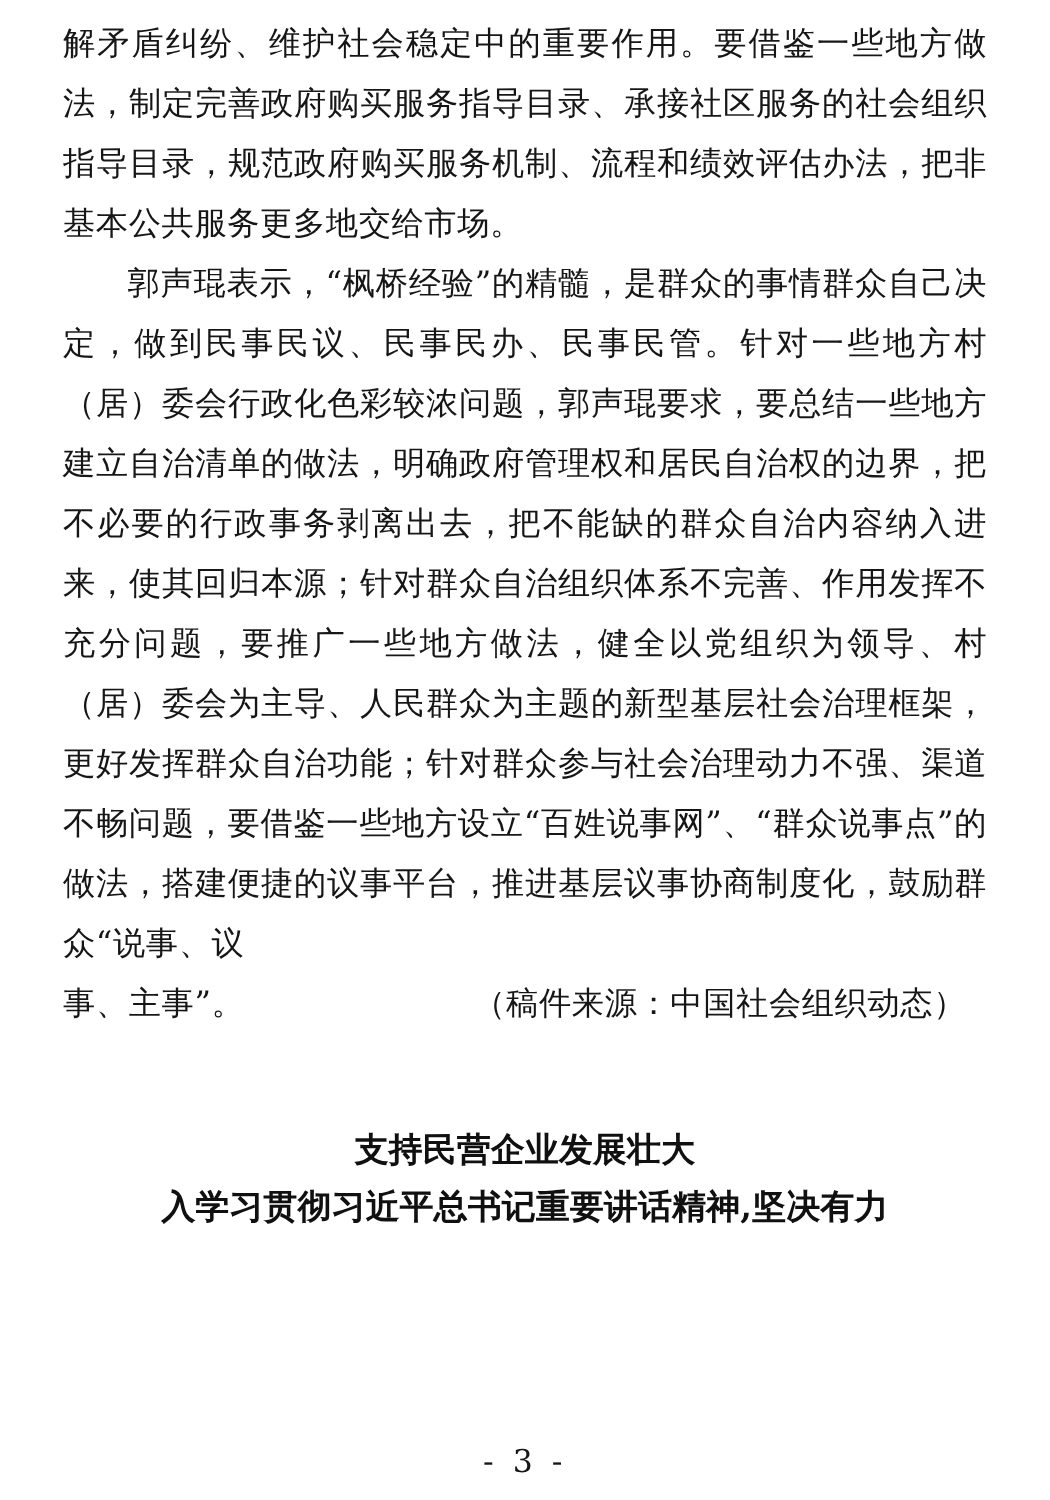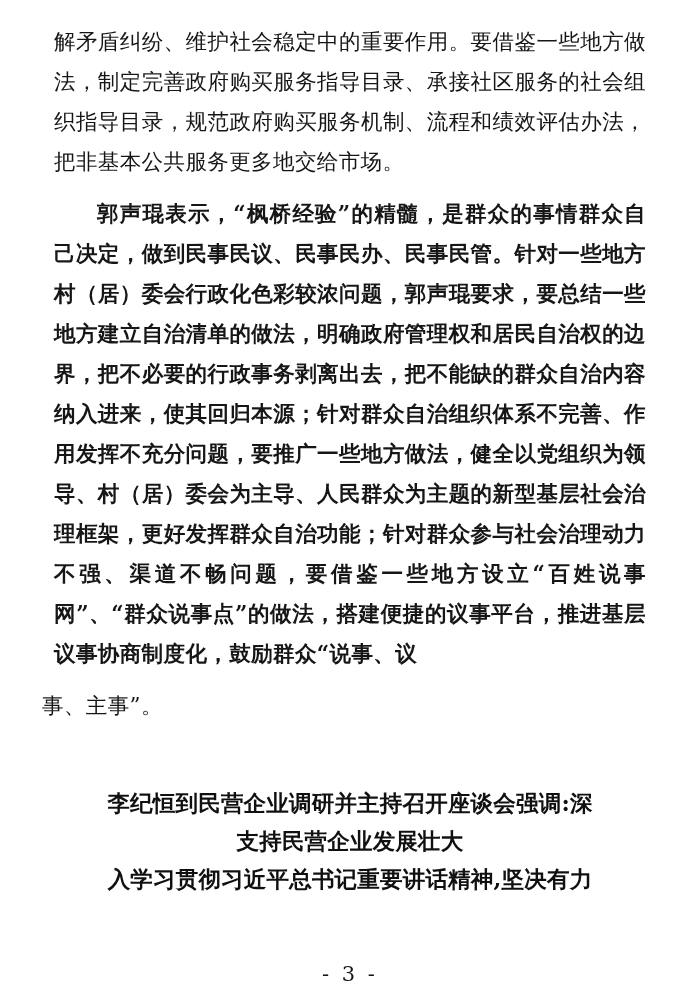--- a/index.html
+++ b/index.html
@@ -25,29 +25,28 @@
   }
   .body-text {
     font-size: 21.5px;
     line-height: 40px;
     text-align: justify;
     text-justify: inter-ideograph;
     letter-spacing: 0.4px;
     color: #161616;
   }
   .para {
-    margin: 12px;
+    margin: 0;
     text-indent: 0;
   }
   .para.indent {
     text-indent: 2em;
   }
   .para + .para {
     margin-top: 0;
-    font-weight: bold;
   }
   .tail-row {
     display: flex;
     justify-content: space-between;
     align-items: flex-end;
   }
   .tail-row .left {
     white-space: nowrap;
   }
   .tail-row .right {
@@ -89,26 +88,26 @@
 <div class="page">
 
   <div class="body-text">
 
     <p class="para">解矛盾纠纷、维护社会稳定中的重要作用。要借鉴一些地方做法，制定完善政府购买服务指导目录、承接社区服务的社会组织指导目录，规范政府购买服务机制、流程和绩效评估办法，把非基本公共服务更多地交给市场。</p>
 
     <p class="para indent">郭声琨表示，“枫桥经验”的精髓，是群众的事情群众自己决定，做到民事民议、民事民办、民事民管。针对一些地方村（居）委会行政化色彩较浓问题，郭声琨要求，要总结一些地方建立自治清单的做法，明确政府管理权和居民自治权的边界，把不必要的行政事务剥离出去，把不能缺的群众自治内容纳入进来，使其回归本源；针对群众自治组织体系不完善、作用发挥不充分问题，要推广一些地方做法，健全以党组织为领导、村（居）委会为主导、人民群众为主题的新型基层社会治理框架，更好发挥群众自治功能；针对群众参与社会治理动力不强、渠道不畅问题，要借鉴一些地方设立“百姓说事网”、“群众说事点”的做法，搭建便捷的议事平台，推进基层议事协商制度化，鼓励群众“说事、议</p>
 
     <div class="tail-row">
       <span class="left">事、主事”。</span>
+      <span class="right">（稿件来源：中国社会组织动态）</span>
     </div>
 
   </div>
 
   <h2 class="headline">
-    <span class="hl-line">李纪恒到民营企业调研并主持召开座谈会强调:深</span>
     <span class="hl-line">支持民营企业发展壮大</span>
     <span class="hl-line">入学习贯彻习近平总书记重要讲话精神,坚决有力</span>
   </h2>
 
 
   <div class="page-number">- 3 -</div>
 
 </div>
 
 </body></html>

